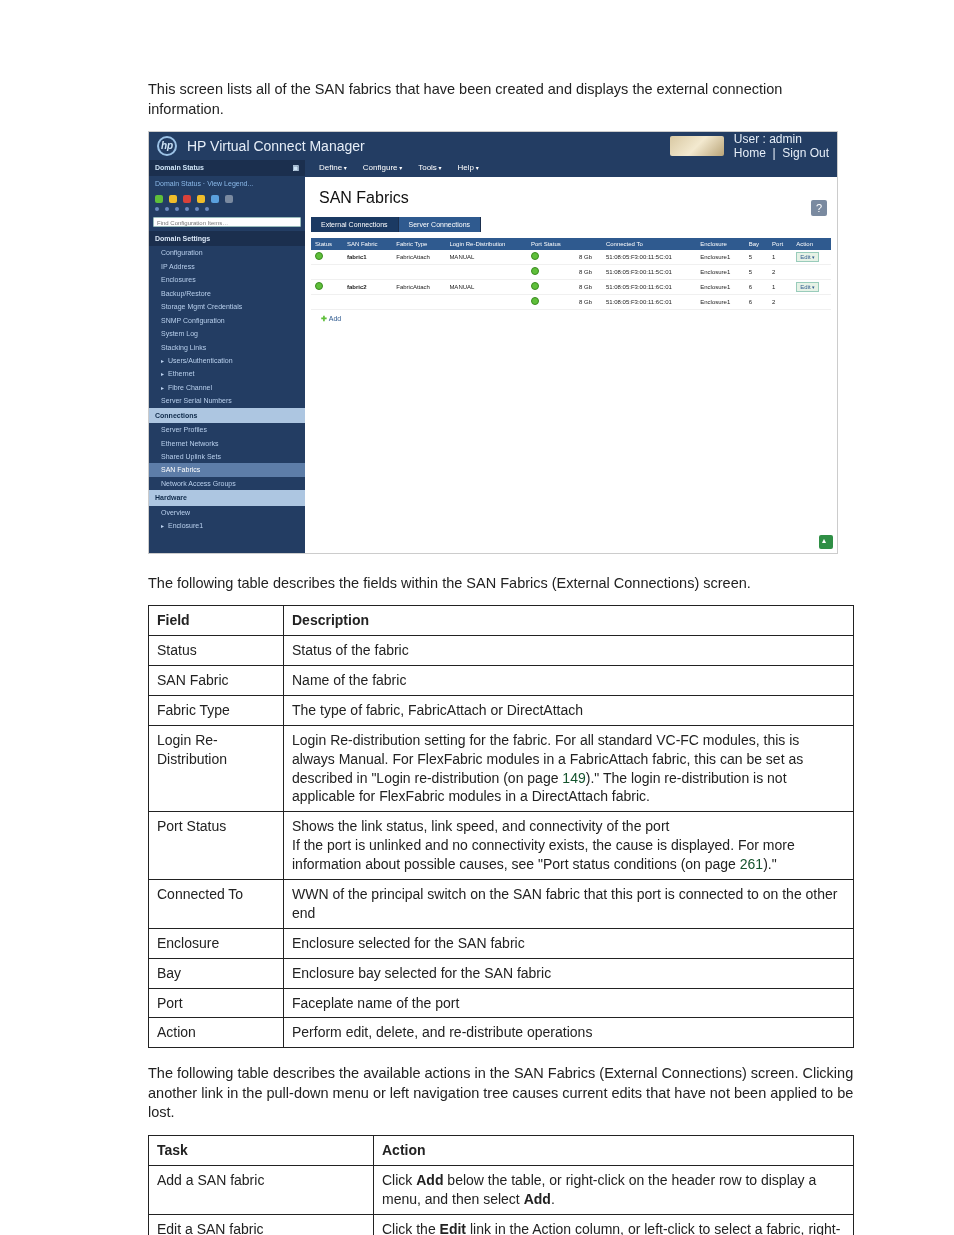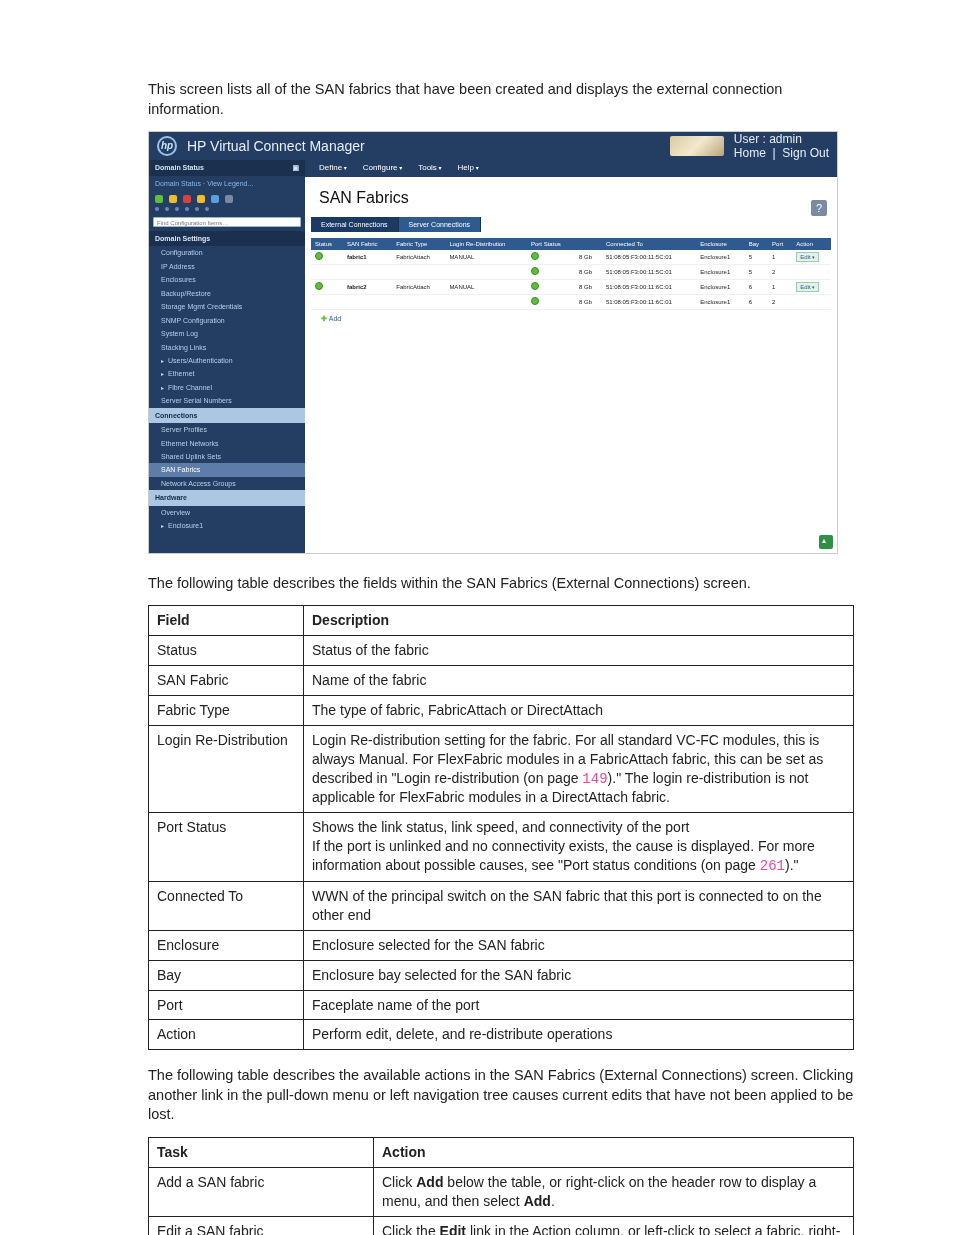--- a/index.html
+++ b/index.html
@@ -103,21 +103,21 @@
   table.doc {
     width:100%; border-collapse:collapse; margin:6px 0 16px 0;
     font-size:14px;
   }
   table.doc th {
     text-align:left; border:1px solid #222; padding:5px 8px; font-weight:bold;
   }
   table.doc td {
     border:1px solid #222; padding:5px 8px; vertical-align:top;
   }
-  .link { color:#ec4899;font-family:Liberation Mono, monospace; }
+  .link { color:#14532d; }
 </style>
 </head>
 <body>
 
 <p class="para">This screen lists all of the SAN fabrics that have been created and displays the external connection information.</p>
 
 <div class="app-frame">
   <div class="app-top">
     <span class="hp-logo">hp</span>
     <span class="app-title">HP Virtual Connect Manager</span>
@@ -272,21 +272,21 @@
 
       <span class="scroll-ico"></span>
     </div>
   </div>
 </div>
 
 <p class="para">The following table describes the fields within the SAN Fabrics (External Connections) screen.</p>
 <table class="doc">
   <thead>
     <tr>
-      <th style="width:155px">Field</th>
+      <th style="width:135px">Field</th>
       <th>Description</th>
     </tr>
   </thead>
   <tbody id="fields-body">
       <tr>
         <td>Status</td>
         <td>Status of the fabric</td>
       </tr>
       <tr>
         <td>SAN Fabric</td>

